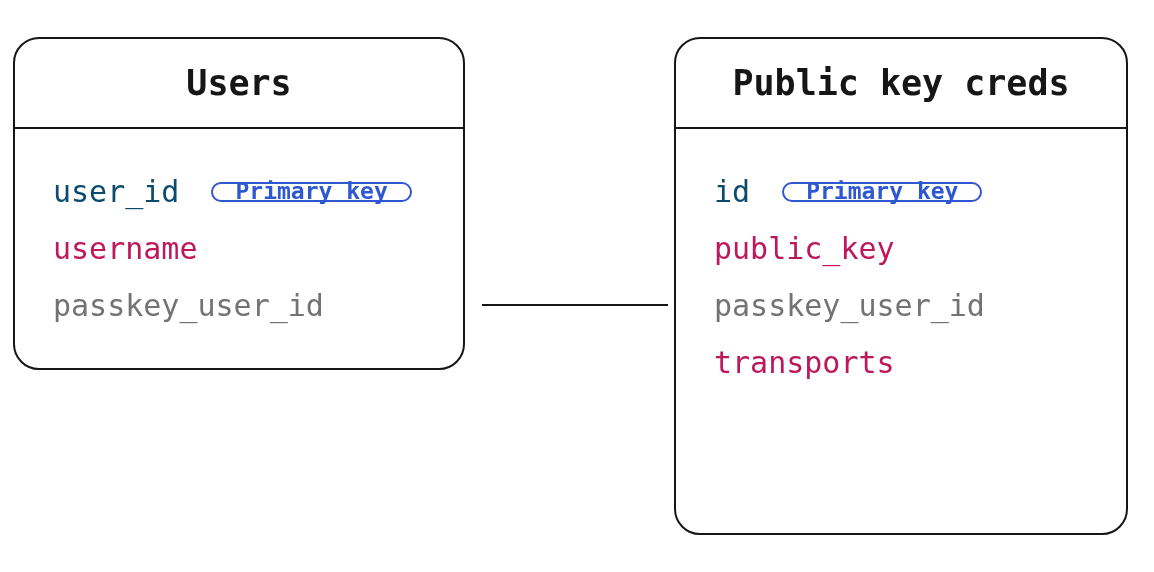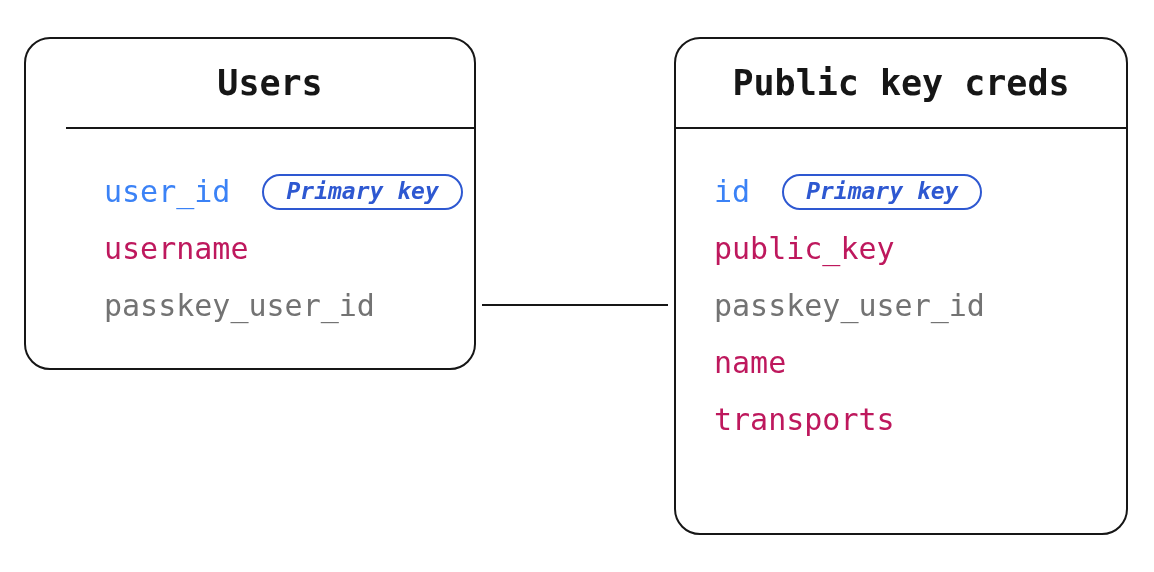--- a/index.html
+++ b/index.html
@@ -20,25 +20,24 @@
     overflow: hidden;
   }
   .table-card {
     position: absolute;
     box-sizing: border-box;
     background: #ffffff;
     border: 2px solid #161616;
     border-radius: 26px;
   }
   .table-card.users {
-    left: 24px;
+    left: 13px;
     top: 37px;
     width: 452px;
     height: 333px;
-    padding-left: 40px;
   }
   .table-card.creds {
     left: 674px;
     top: 37px;
     width: 454px;
     height: 498px;
   }
   .table-header {
     box-sizing: border-box;
     height: 90px;
@@ -60,35 +59,34 @@
     height: 57px;
     display: flex;
     align-items: center;
     gap: 32px;
     white-space: nowrap;
   }
   .fname {
     font-size: 30px;
     color: #be185d;
   }
-  .fname.pk { color: #3b82f6; }
+  .fname.pk { color: #0c4a6e; }
   .fname.fk { color: #737373; }
   .badge {
     box-sizing: border-box;
-    height: 36px;
+    height: 20px;
     display: inline-flex;
     align-items: center;
     padding: 0 22px;
     border: 2px solid #2e58d1;
     border-radius: 999px;
     color: #2e58d1;
     font-size: 23px;
     font-weight: bold;
     line-height: 1;
-    font-style: italic;
   }
   .connector {
     position: absolute;
     left: 482px;
     top: 304px;
     width: 186px;
     height: 2px;
     background: #161616;
   }
 </style>
@@ -126,21 +124,18 @@
         <span class="fname pk">id</span>
         <span class="badge">Primary key</span>
       </div>
       <div class="row">
         <span class="fname">public_key</span>
       </div>
       <div class="row">
         <span class="fname fk">passkey_user_id</span>
       </div>
       <div class="row">
-        <span class="fname">name</span>
-      </div>
-      <div class="row">
         <span class="fname">transports</span>
       </div>
     </div>
   </div>
 
 </div>
 
 </body></html>

